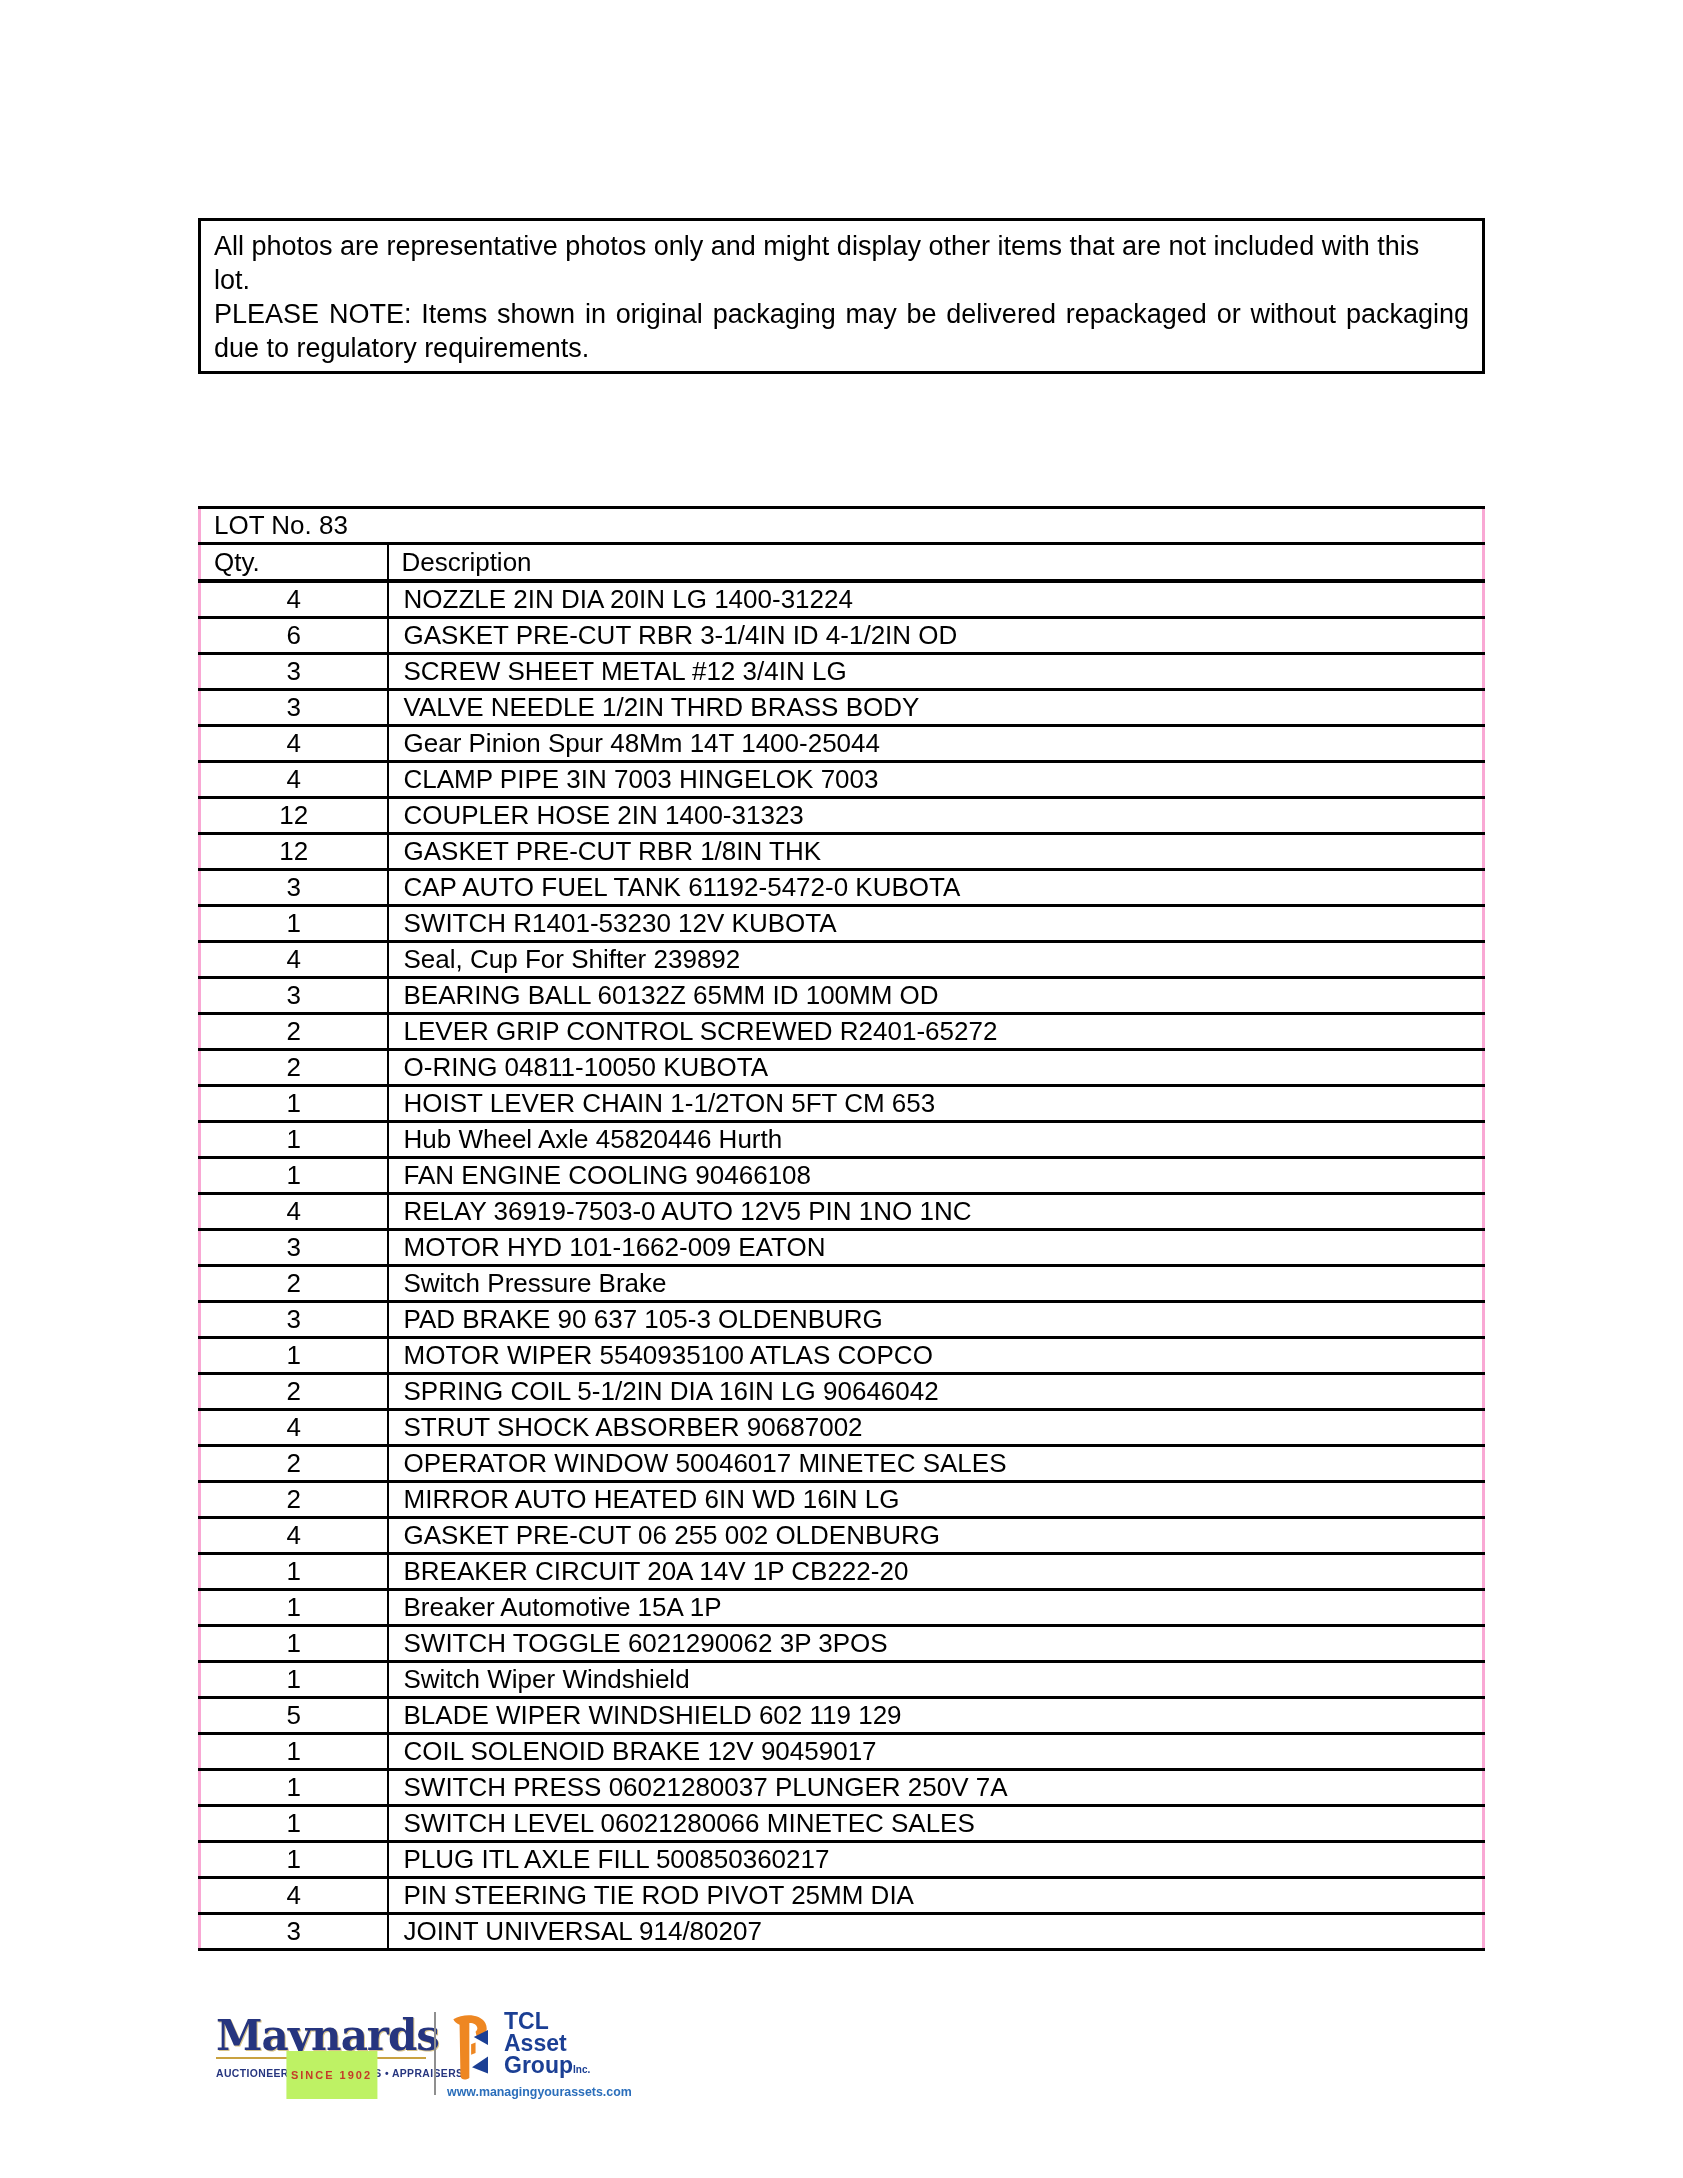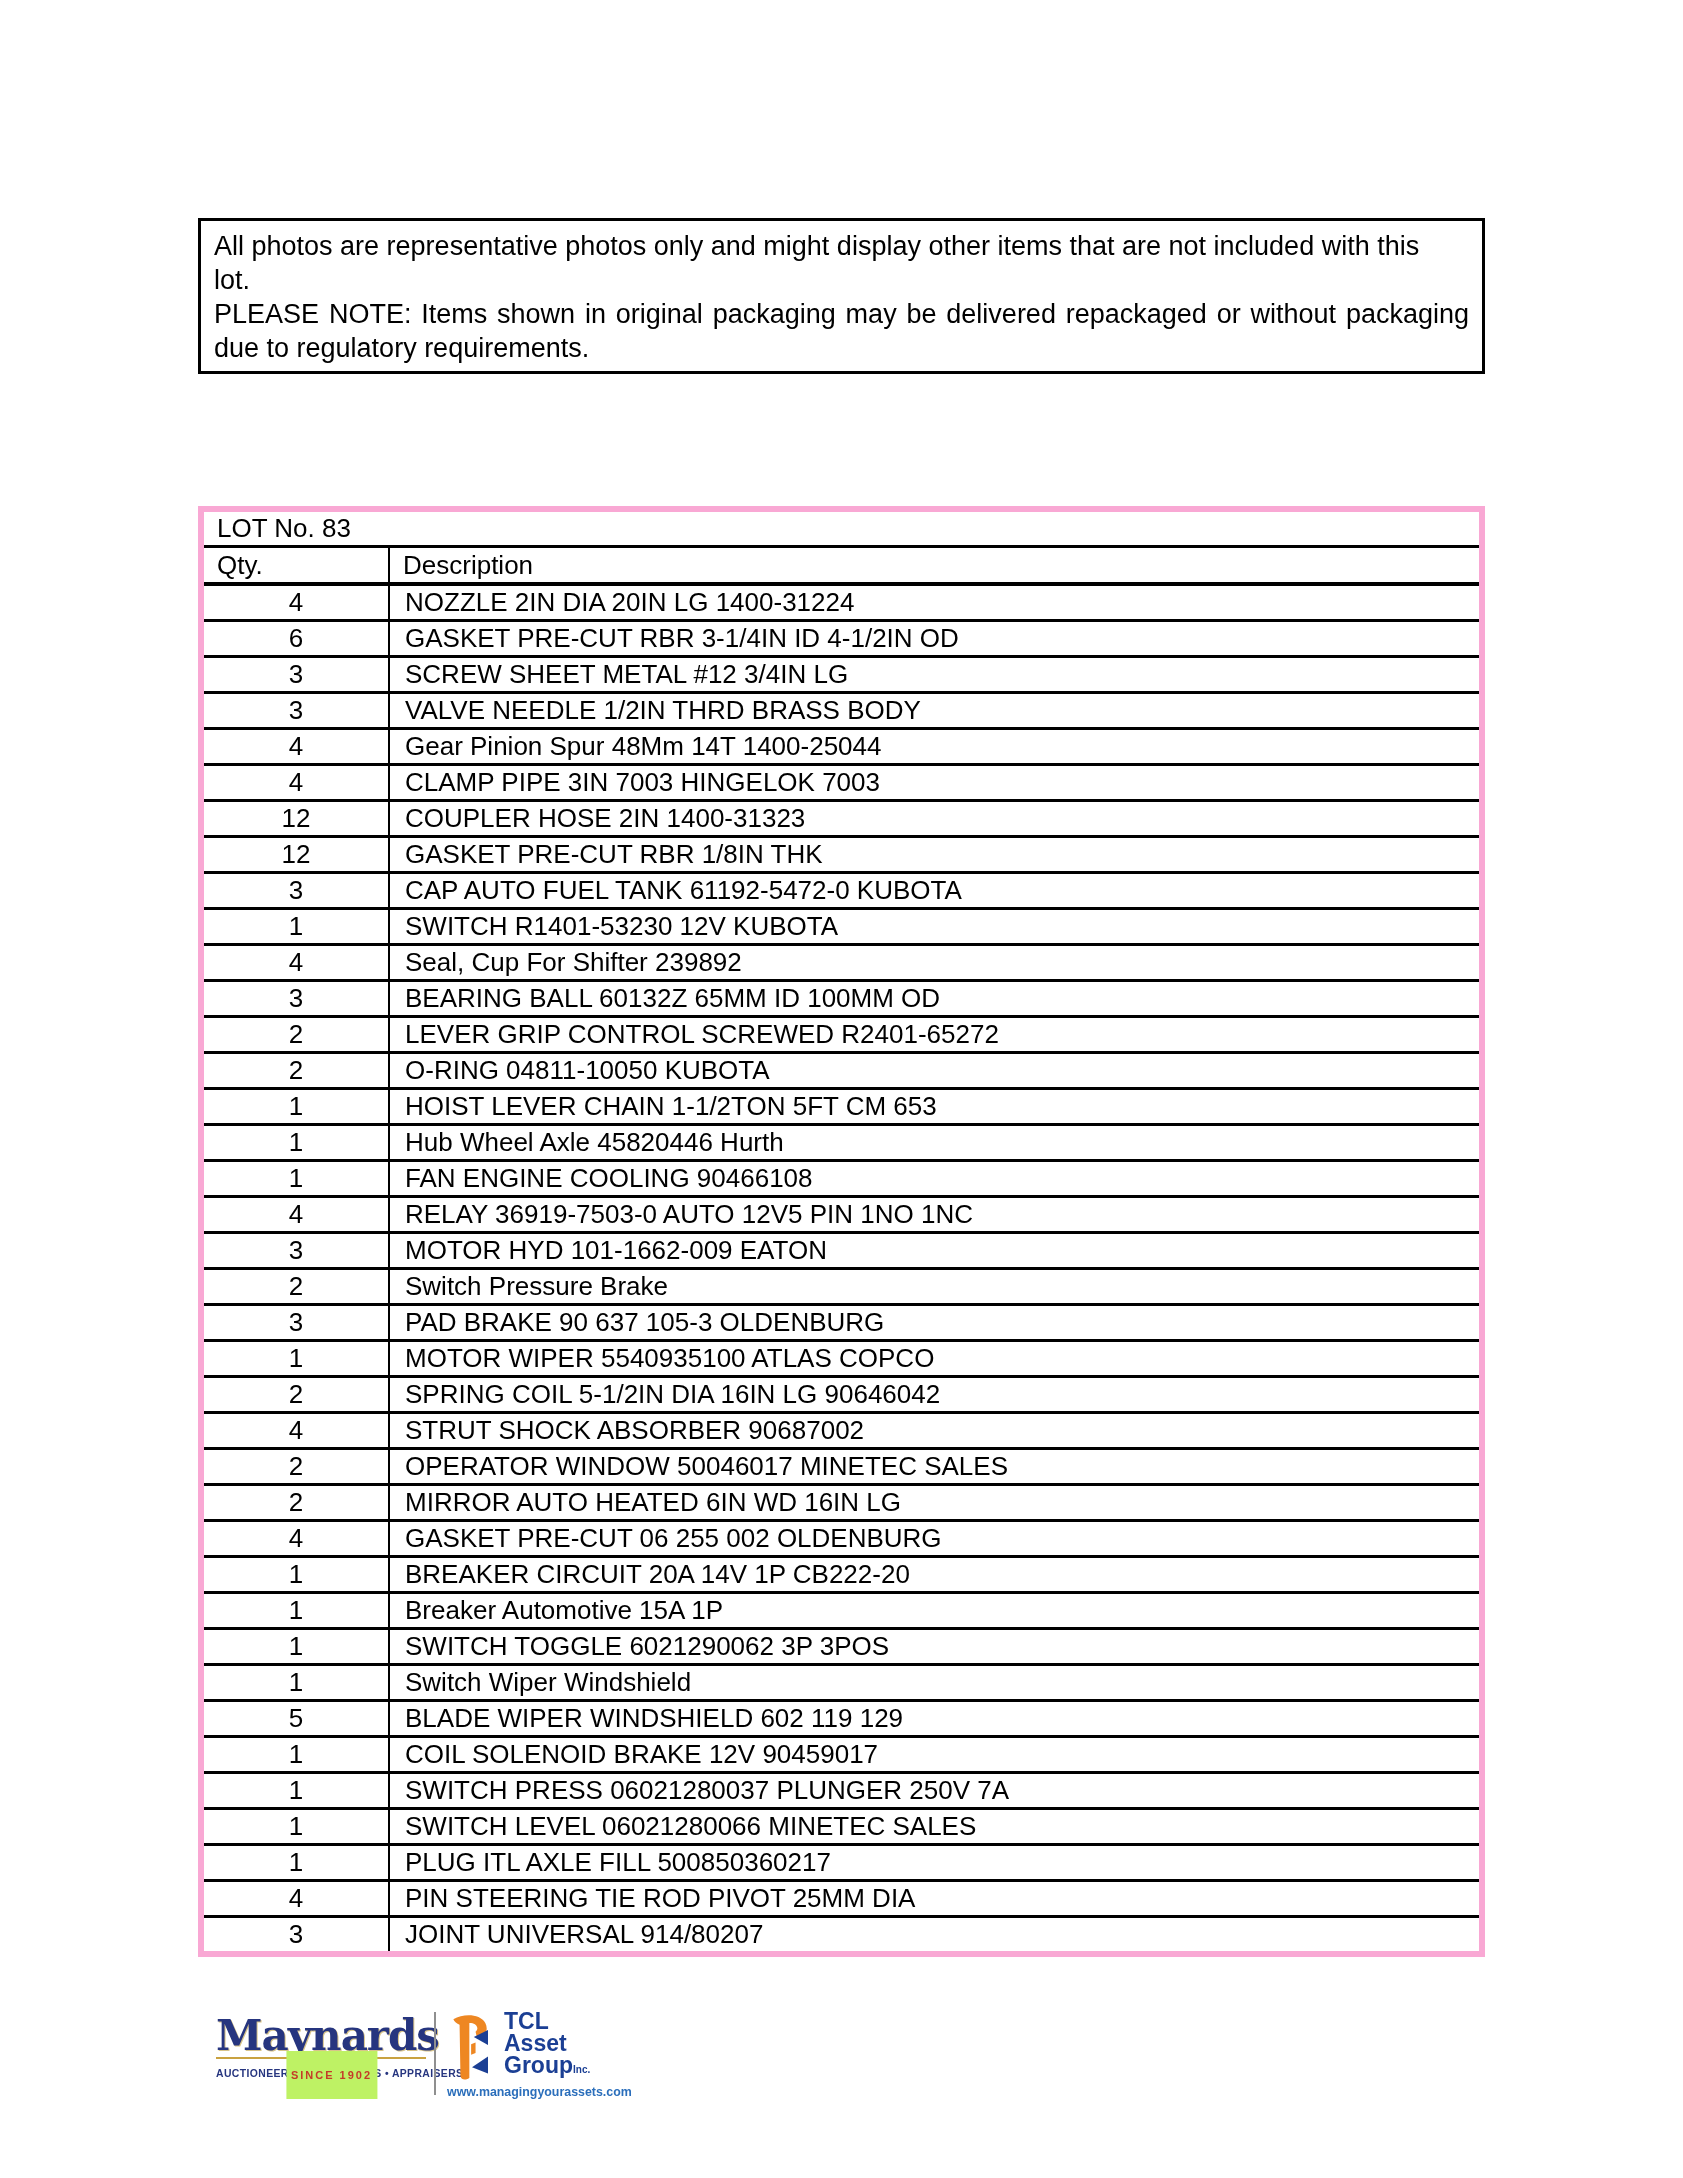--- a/index.html
+++ b/index.html
@@ -22,21 +22,21 @@
     border:3px solid #000;padding:8px 13px 6px 13px;
     font-size:27px;line-height:34px;
   }
   .nline{white-space:nowrap;}
   .nline.justify{white-space:normal;text-align:justify;text-align-last:justify;}
 
   
   .lot-table{
     position:absolute;left:198px;top:506px;width:1287px;
     border-collapse:collapse;table-layout:fixed;
-    font-size:26px;border:6px solid #f9a8d4;
+    font-size:26px;border:3px solid #f9a8d4;
   }
   .lot-table col.col-qty{width:188px;}
   .lot-table td{
     border:2px solid #000;border-top-width:3px;border-bottom-width:3px;
     padding:0;vertical-align:middle;overflow:hidden;white-space:nowrap;
   }
   .lot-row td{height:33px;padding-left:13px;}
   .head-row td{height:34px;border-bottom-width:4px;padding-left:13px;}
   .data-row td{height:33px;}
   .data-row td.qty{text-align:center;}

